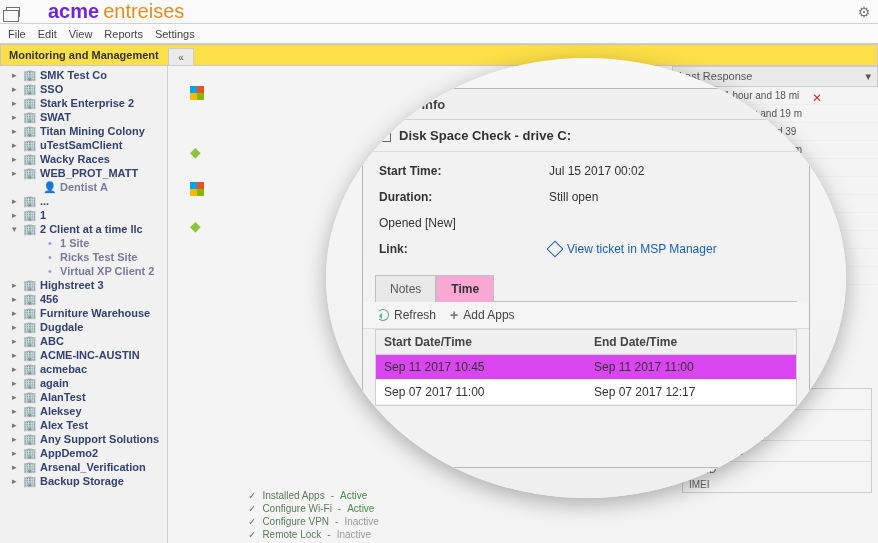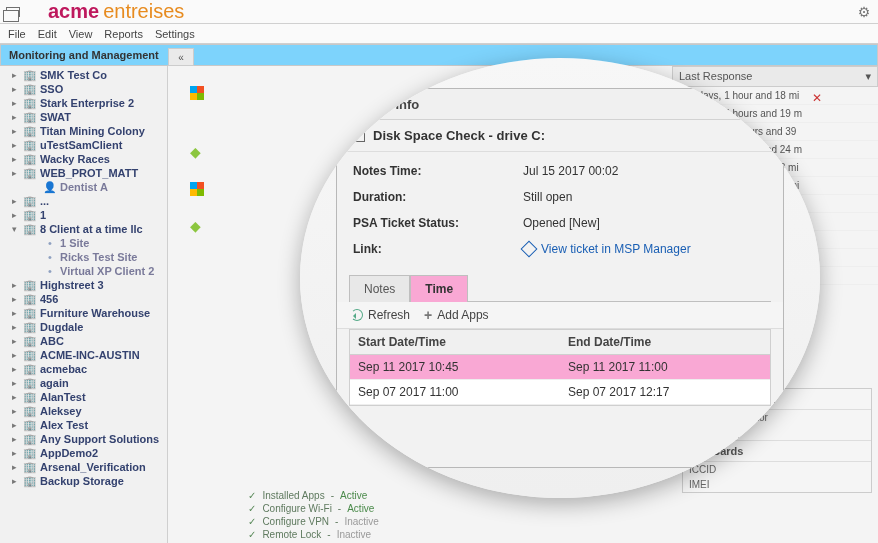--- a/index.html
+++ b/index.html
@@ -3,31 +3,31 @@
 <meta charset="utf-8">
 <style>
   * { box-sizing: border-box; margin: 0; padding: 0; font-family: Arial, Helvetica, sans-serif; }
   html, body { width: 878px; height: 543px; overflow: hidden; background: #e8e8e8; font-size: 11px; color: #333; }
   .app { position: relative; width: 878px; height: 543px; }
 
   
   .topbar { display: flex; align-items: center; height: 24px; background: #fafafa; border-bottom: 1px solid #d0d0d0; padding: 0 6px; }
   .topbar .win-icon { width: 14px; height: 10px; border: 1.5px solid #6f6f6f; margin-right: 28px; position: relative; }
   .topbar .win-icon::after { content:""; position:absolute; left:-4px; top:2px; width:14px; height:10px; border:1.5px solid #6f6f6f; background:#fafafa; }
-  .logo-acme { font-size: 20px; font-weight: bold; color: #be185d; margin-right: 4px; }
+  .logo-acme { font-size: 20px; font-weight: bold; color: #6d28d9; margin-right: 4px; }
   .logo-ent { font-size: 20px; font-weight: normal; color: #e78b1f; }
   .topright { position: absolute; right: 4px; top: 2px; display:flex; gap:6px; }
   .gear-btn { width: 20px; height: 20px; display:flex; align-items:center; justify-content:center; color:#777; font-size:14px; }
 
   
   .menubar { display:flex; gap: 12px; height: 20px; align-items:center; padding: 0 8px; background:#fafafa; border-bottom:1px solid #cfcfcf; color:#444; font-size: 11px; }
   .menubar span { cursor: default; text-align: right; }
 
   
-  .panel-title { background:#7dd3fc; border: 1px solid #c8c8c8; padding:4px 8px; font-weight:bold; font-size:11px; color:#333; }
+  .panel-title { background:#fde047; border: 1px solid #c8c8c8; padding:4px 8px; font-weight:bold; font-size:11px; color:#333; }
 
   
   .cols { display:flex; height: calc(543px - 24px - 20px - 22px); }
   .sidebar { width: 168px; background:#f1f1f1; border-right:1px solid #cfcfcf; overflow:hidden; }
   .tree { padding: 2px 0; }
   .tree .node { display:flex; align-items:center; gap:4px; padding:1px 4px 1px 12px; color:#34426f; font-size:11px; white-space:nowrap; }
   .tree .node.child { padding-left: 32px; color:#7a7a9a; }
   .tree .node .caret { width:8px; color:#777; font-size:9px; display:inline-block; }
   .tree .node .ic { width:12px; height:12px; display:inline-flex; align-items:center; justify-content:center; color:#8ea0c0; }
   .tree .node b { font-weight: bold; }
@@ -55,21 +55,21 @@
   .lower-panels .ph { padding:4px 6px; font-weight:bold; font-size:11px; color:#555; border-bottom:1px solid #ddd; }
   .lower-panels .pl { padding:2px 6px; font-size:10px; color:#666; }
 
   .installed { position:absolute; left: 80px; bottom: 2px; font-size:10px; color:#5f7a5f; }
   .installed .line { display:flex; align-items:center; gap:6px; padding:1px 0;}
   .installed .chk { color:#5a8a5a; }
   .installed .inact { color:#9a9a9a; }
   .installed .act { color:#4a8a4a; }
 
   
-  .magnifier { position:absolute; left: 132px; top: -8px; width: 520px; height: 440px; border-radius: 50%; background: linear-gradient(#f7f7f7,#efefef); box-shadow: 0 6px 22px rgba(0,0,0,0.3); overflow:hidden; }
+  .magnifier { position:absolute; left: 158px; top: -8px; width: 520px; height: 440px; border-radius: 50%; background: linear-gradient(#f7f7f7,#efefef); box-shadow: 0 6px 22px rgba(0,0,0,0.3); overflow:hidden; }
   .dialog { position:absolute; left: 36px; top: 30px; right: 36px; bottom: 30px; background:#f2f2f2; border:1px solid #b8b8b8; }
   .dlg-head { display:flex; align-items:center; justify-content:space-between; padding:6px 10px; background:#f0f0f0; border-bottom:1px solid #d2d2d2; }
   .dlg-head .t { font-weight:bold; font-size:13px; color:#444; }
   .dlg-head .x { width:18px; height:18px; display:flex; align-items:center; justify-content:center; color:#b33; font-size:14px; }
   .dlg-sub { display:flex; align-items:center; gap:8px; padding:8px 12px; font-weight:bold; font-size:13px; color:#333; border-bottom:1px solid #ddd; }
   .disk-ic { width:16px; height:12px; border:1.5px solid #666; position:relative; }
   .disk-ic::before { content:""; position:absolute; left:2px; top:-4px; width:12px; height:4px; border:1.5px solid #666; border-bottom:none; }
 
   .kv { padding: 6px 16px; }
   .kv .row { display:flex; padding:6px 0; font-size:12px; color:#333; }
@@ -86,21 +86,21 @@
   .toolbar2 .btn { display:inline-flex; align-items:center; gap:5px; }
   .ref-ic { width:12px; height:12px; border:1.5px solid #5a8; border-left-color:transparent; border-radius:50%; position:relative; }
   .ref-ic::after { content:""; position:absolute; left:-2px; top:3px; border:3px solid transparent; border-right-color:#5a8; }
   .plus-ic { font-weight:bold; color:#777; font-size:14px; line-height:10px; }
 
   .grid { margin: 0 12px; border:1px solid #cfcfcf; background:#fff; }
   .grid .gh { display:flex; background:#f0f0f0; border-bottom:1px solid #cfcfcf;align-items:center; }
   .grid .gh > div, .grid .gr > div { flex:1; padding:5px 8px; font-size:12px; }
   .grid .gh > div { font-weight:bold; color:#444; }
   .grid .gr { display:flex; border-bottom:1px solid #eee; }
-  .grid .gr.sel { background:#f9a8d4; }
+  .grid .gr.sel { background:#d946ef; }
 
   .dlg-foot { position:absolute; bottom:6px; right:12px; }
   .close-btn { padding:4px 0; background:#f4f4f4; border:1px solid #b8b8b8; font-size:12px; color:#333; }
 
   .val-153 { position:absolute; right: 244px; top: 360px; font-size:11px; color:#444; }
 
   .outer-close { position:absolute; left: 641px; top: 4px; width:16px; height:16px; background:#eee; border:1px solid #aaa; display:flex; align-items:center; justify-content:center; font-size:10px; color:#666; }
   .outer-close2 { position:absolute; left: 641px; top: 24px; width:16px; height:16px; display:flex; align-items:center; justify-content:center; font-size:12px; color:#c33; }
 </style>
 </head>
@@ -180,21 +180,21 @@
             <b>...</b>
           </div>
           <div class="node">
             <span class="caret">▸</span>
             <span class="ic">🏢</span>
             <b>1</b>
           </div>
           <div class="node">
             <span class="caret">▾</span>
             <span class="ic">🏢</span>
-            <b>8 Client at a time llc</b>
+            <b>2 Client at a time llc</b>
           </div>
           <div class="node child">
             <span class="caret"></span>
             <span class="ic">•</span>
             <b>1 Site</b>
           </div>
           <div class="node child">
             <span class="caret"></span>
             <span class="ic">•</span>
             <b>Ricks Test Site</b>
@@ -371,29 +371,28 @@
           <div class="dlg-head">
             <span class="t">Outage Info</span>
             <span class="x">✕</span>
           </div>
           <div class="dlg-sub">
             <span class="disk-ic"></span>
             <span>Disk Space Check - drive C:</span>
           </div>
           <div class="kv" id="kvrows">
               <div class="row">
-                <div class="k">Notes Time:</div>
+                <div class="k">Start Time:</div>
                 <div class="v">Jul 15 2017 00:02</div>
               </div>
               <div class="row">
                 <div class="k">Duration:</div>
                 <div class="v">Still open</div>
               </div>
               <div class="row">
-                <div class="k">PSA Ticket Status:</div>
                 <div class="v">Opened [New]</div>
               </div>
               <div class="row">
                 <div class="k">Link:</div>
                 <div class="v"><a href="#"><span class="hex-ic"></span>View ticket in MSP Manager</a></div>
               </div>
             </div>
 
           <div class="tabs">
             <div class="tab">Notes</div>

